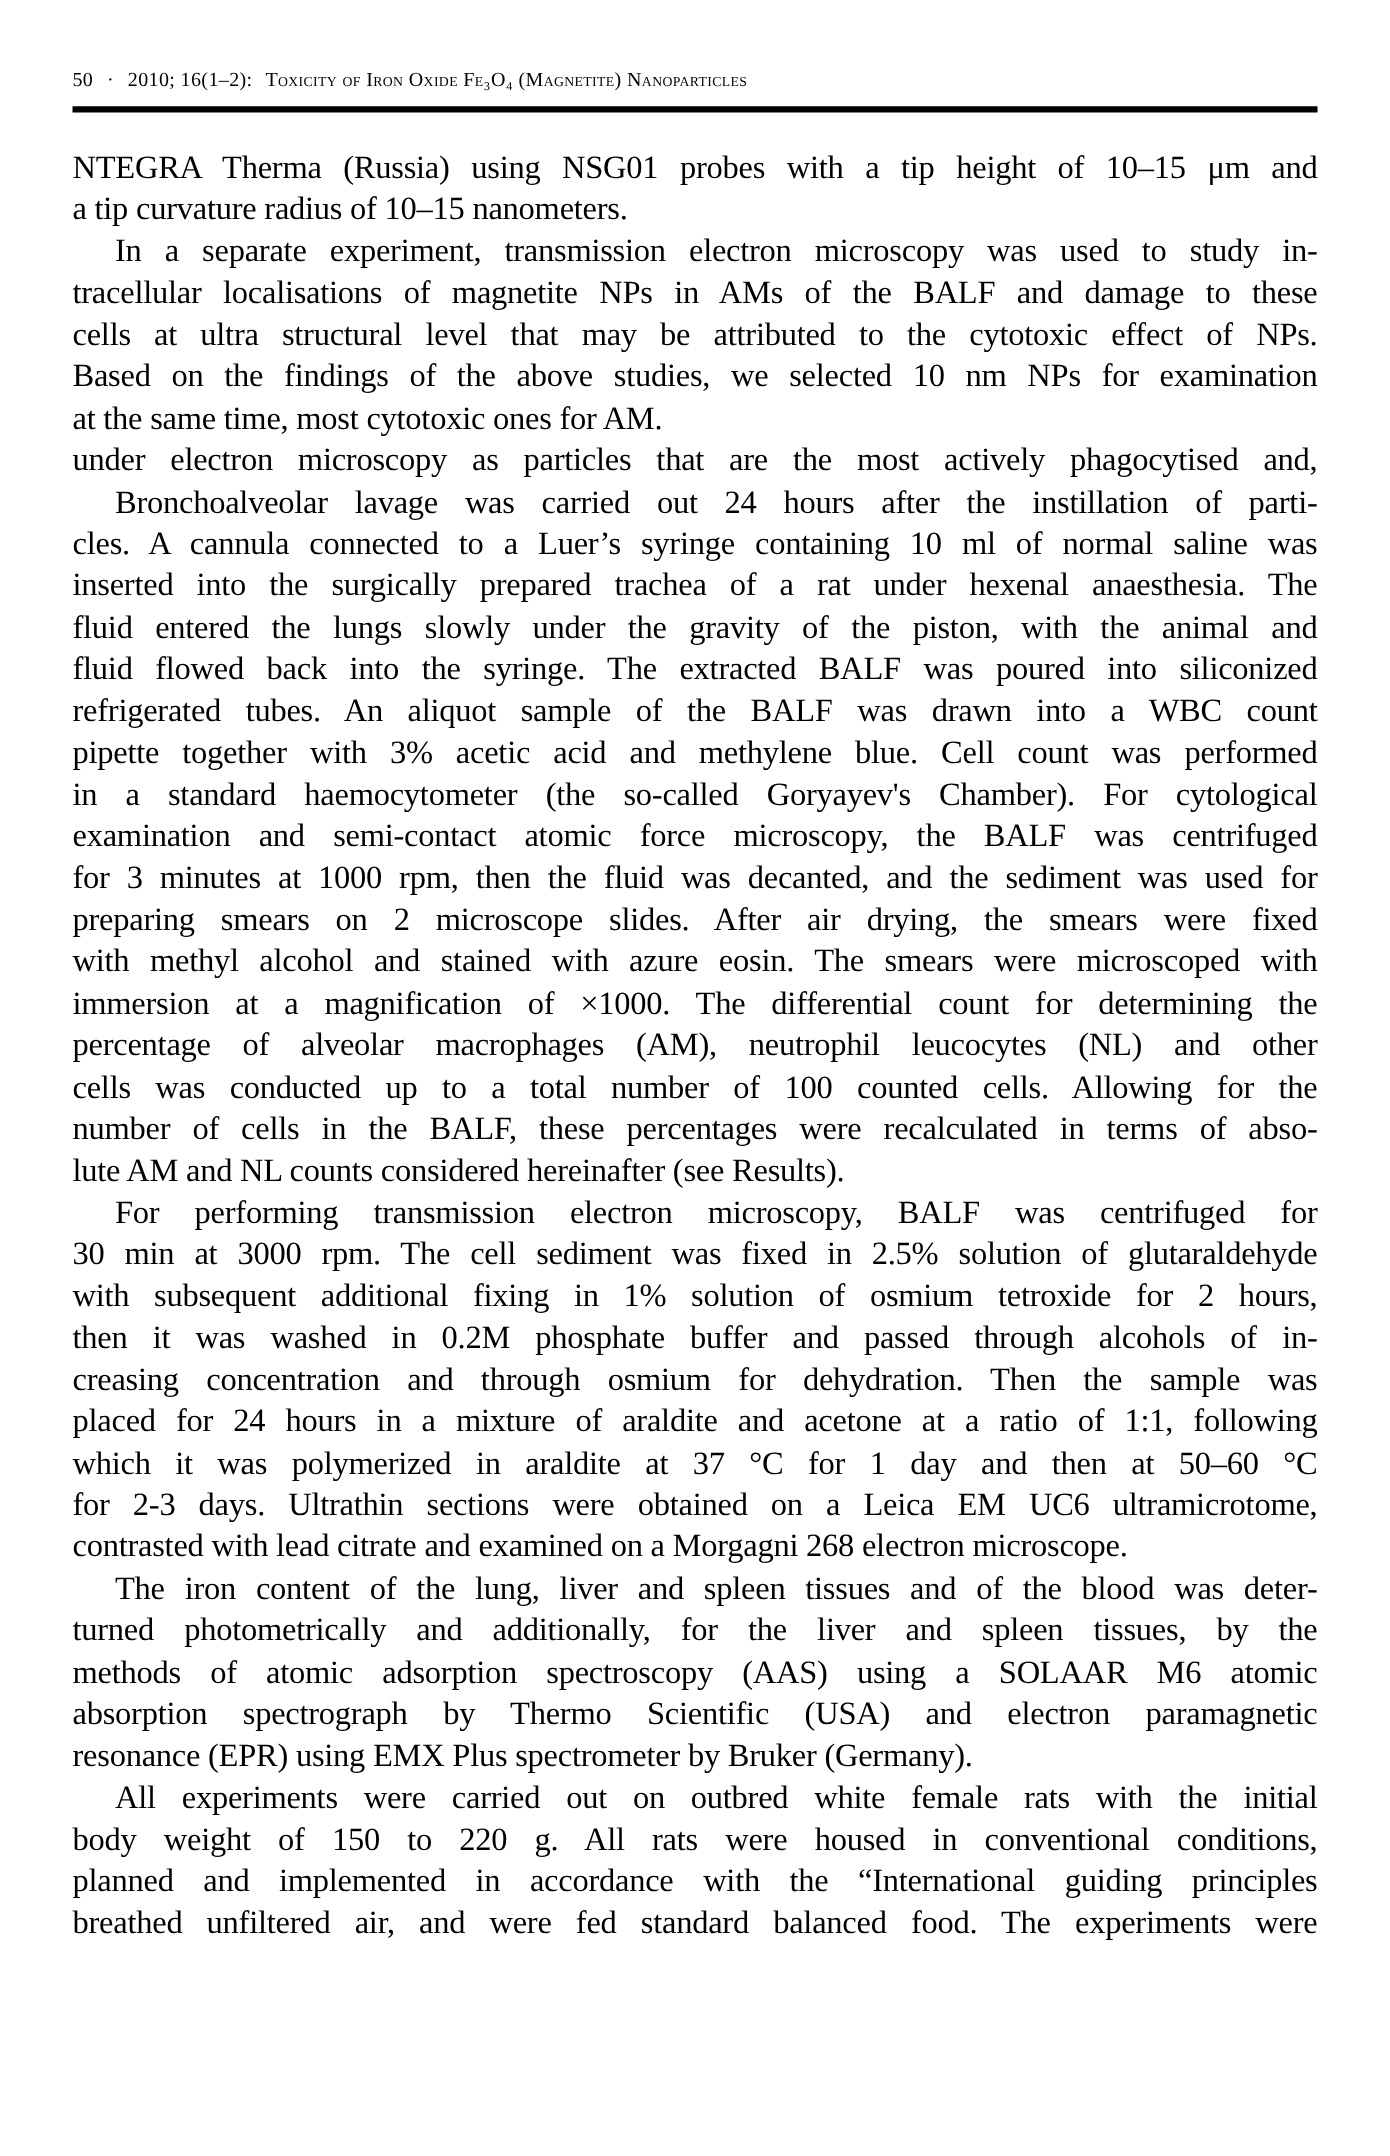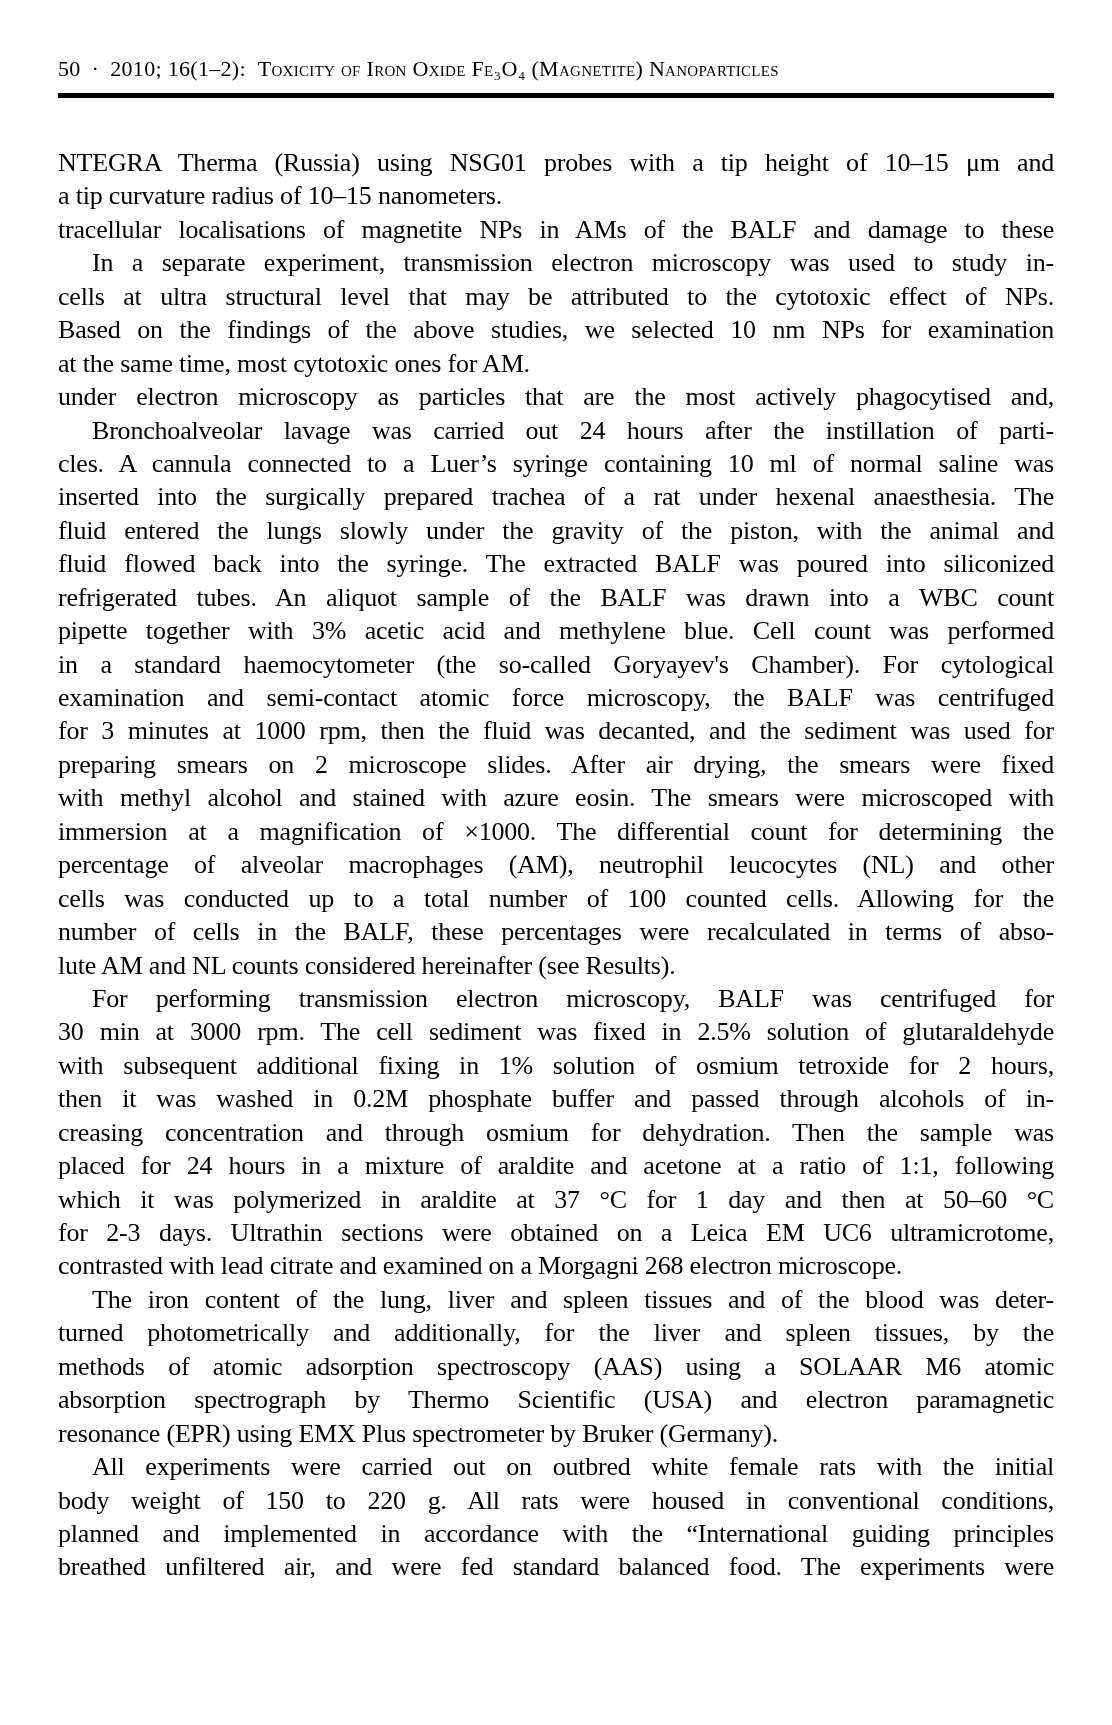--- a/index.html
+++ b/index.html
@@ -15,40 +15,40 @@
     font-family: "Liberation Serif", "DejaVu Serif", serif;
   }
   .page {
     box-sizing: border-box;
     width: 1112px;
     height: 1725px;
     padding: 0 58px;
   }
   .header {
     padding-top: 56px;
-    font-size: 22px;
+    font-size: 16px;
     letter-spacing: 0.3px;
     white-space: nowrap;
   }
   .header .sep {
     margin: 0 11px;
   }
   .header .citation {
     margin-right: 6px;
   }
   .header .caps {
     font-variant: small-caps;
   }
   .rule {
     height: 5px;
     background: #000;
     margin-top: 11px;
   }
   .doc-body {
-    margin-top: 48px;
+    margin-top: 27px;
   }
   .paragraph {
     margin: 0;
     padding: 0;
   }
   .line {
     font-size: 26px;
     height: 33.45px;
     line-height: 33.45px;
     letter-spacing: -0.2px;
@@ -74,22 +74,22 @@
   </div>
 
   <div class="rule"></div>
 
   <div class="doc-body" id="doc-body">
       <div class="paragraph">
         <div class="line">NTEGRA Therma (Russia) using NSG01 probes with a tip height of 10–15 μm and</div>
         <div class="line last">a tip curvature radius of 10–15 nanometers.</div>
       </div>
       <div class="paragraph">
+        <div class="line indent">In a separate experiment, transmission electron microscopy was used to study in-</div>
         <div class="line">tracellular localisations of magnetite NPs in AMs of the BALF and damage to these</div>
-        <div class="line indent">In a separate experiment, transmission electron microscopy was used to study in-</div>
         <div class="line">cells at ultra structural level that may be attributed to the cytotoxic effect of NPs.</div>
         <div class="line">Based on the findings of the above studies, we selected 10 nm NPs for examination</div>
         <div class="line last">at the same time, most cytotoxic ones for AM.</div>
         <div class="line">under electron microscopy as particles that are the most actively phagocytised and,</div>
       </div>
       <div class="paragraph">
         <div class="line indent">Bronchoalveolar lavage was carried out 24 hours after the instillation of parti-</div>
         <div class="line">cles. A cannula connected to a Luer’s syringe containing 10 ml of normal saline was</div>
         <div class="line">inserted into the surgically prepared trachea of a rat under hexenal anaesthesia. The</div>
         <div class="line">fluid entered the lungs slowly under the gravity of the piston, with the animal and</div>

